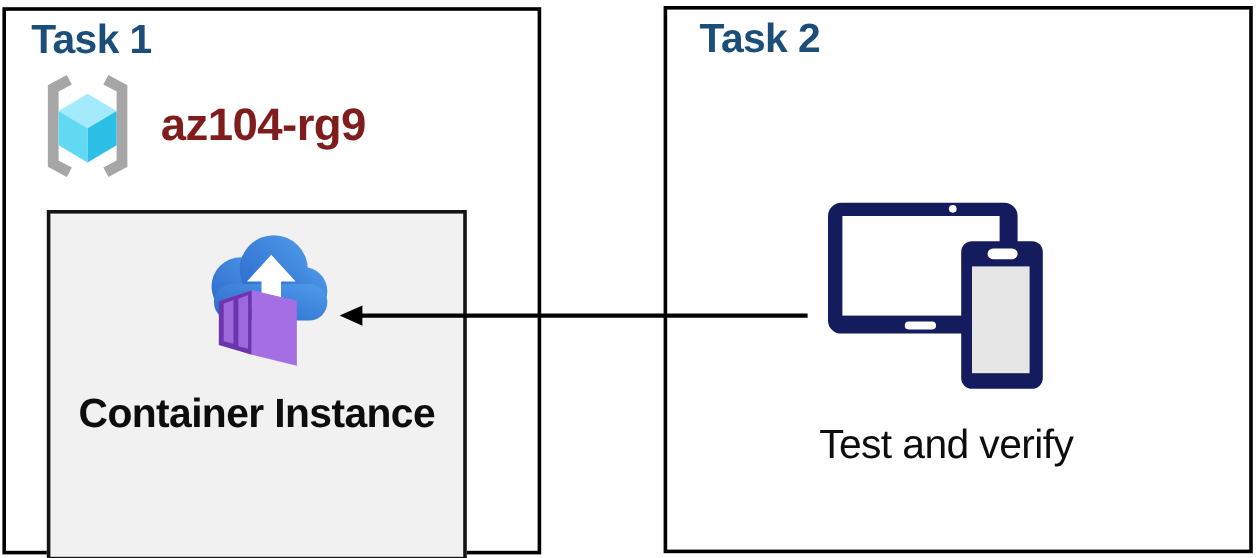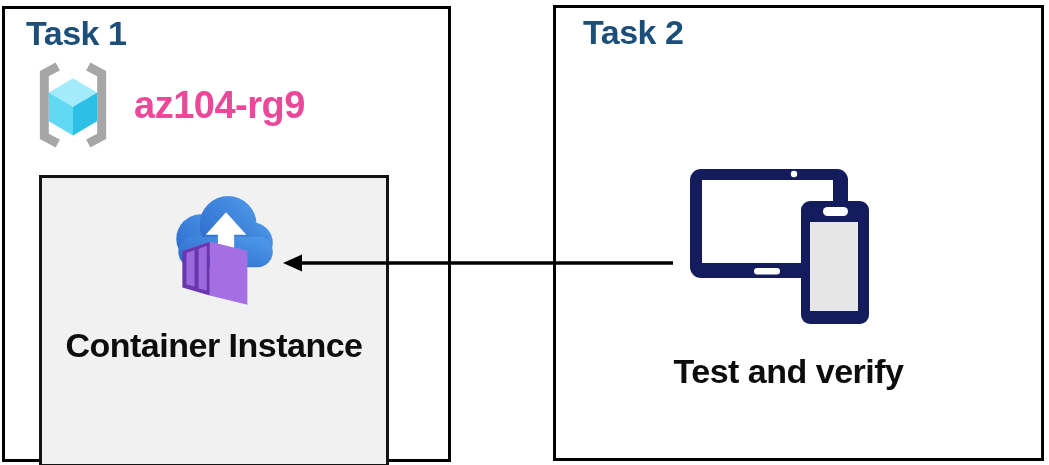--- a/index.html
+++ b/index.html
@@ -9,31 +9,31 @@
 
   .task-box { position:absolute; background:#ffffff; border:3px solid var(--box-border, #000); }
   #task1-box { left:2px;  top:6px; width:449px; height:456px; }
   #task2-box { left:553px; top:5px; width:491px; height:456px; }
 
   .task-title { position:absolute; left:21px; top:5px; font-size:34px; font-weight:bold;
                 color:var(--title-blue, #1b4e79); letter-spacing:-0.5px; }
 
   .rg-row { position:absolute; left:25px; top:50px; display:flex; align-items:center; gap:18px; }
   .rg-row svg { display:block; }
-  .rg-name { font-size:38px; font-weight:bold; color:#ec4899; letter-spacing:-0.5px; }
+  .rg-name { font-size:38px; font-weight:bold; color:#7f1d1d; letter-spacing:-0.5px; }
 
   .inner-box { position:absolute; left:34px; top:166px; width:350px; height:292px;
                background:var(--inner-box-bg, #f1f1f1); border:3px solid #141414;
                display:flex; flex-direction:column; align-items:center; }
   .ci-icon { margin-top:14px; transform:translateX(9px); }
   .ci-label { margin-top:6px; font-size:34px; font-weight:bold; color:#0d0d0d; letter-spacing:-0.5px; }
 
   .devices { position:absolute; left:128px; top:152px; }
   .t2-caption { position:absolute; left:0; top:344px; width:465px; text-align:center;
-                font-size:34px; font-weight:bold; color:#0d0d0d; letter-spacing:-0.5px; }
+                font-size:34px; font-weight:normal; color:#0d0d0d; letter-spacing:-0.5px; }
 
   .connector-layer { position:absolute; left:0; top:0; width:1049px; height:465px; pointer-events:none; }
 
   
   .f-navy   { fill:var(--device-navy, #151c5e); }
   .f-white  { fill:#ffffff; }
   .f-screen { fill:var(--device-screen-gray, #e6e6e6); }
   .f-bracket{ fill:none; stroke:var(--bracket-gray, #a6a6a6); stroke-width:10; }
   .f-cubetop  { fill:var(--cube-top, #a3ebfa); }
   .f-cubeleft { fill:var(--cube-left, #62d9f3); }

